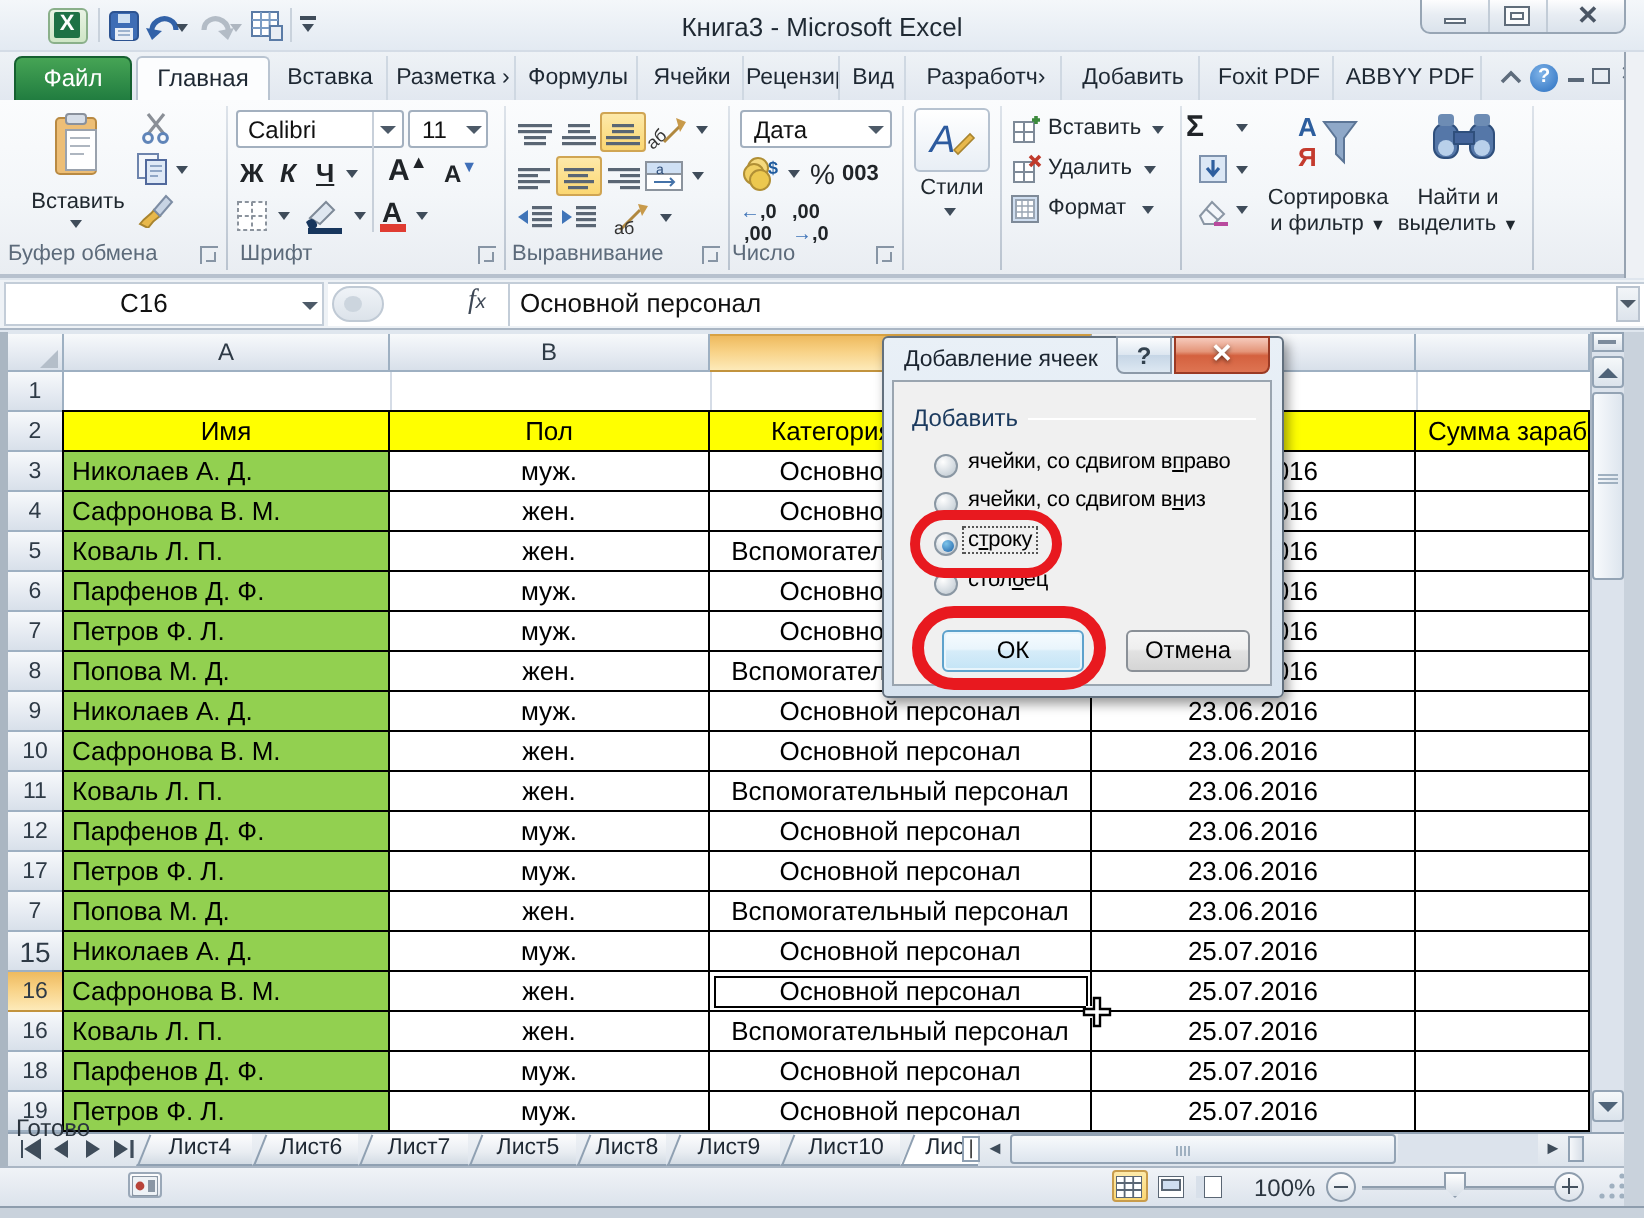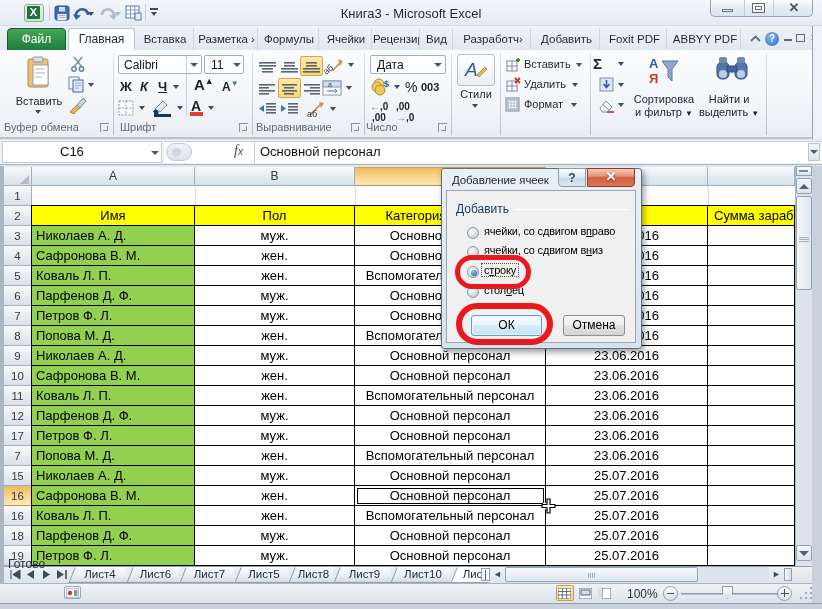--- a/index.html
+++ b/index.html
@@ -323,21 +323,21 @@
     <div class="abs ct" style="left:4px;top:266px;width:28px;height:20px;background:linear-gradient(#f7f9fb,#e6ebf2 55%,#d8e0ea);border-right:1px solid #9eb0c2;border-bottom:1px solid #9eb0c2;font-size:11.5px;color:#2e3a46;line-height:20px;">5</div>
     <div class="abs ct" style="left:4px;top:286px;width:28px;height:20px;background:linear-gradient(#f7f9fb,#e6ebf2 55%,#d8e0ea);border-right:1px solid #9eb0c2;border-bottom:1px solid #9eb0c2;font-size:11.5px;color:#2e3a46;line-height:20px;">6</div>
     <div class="abs ct" style="left:4px;top:306px;width:28px;height:20px;background:linear-gradient(#f7f9fb,#e6ebf2 55%,#d8e0ea);border-right:1px solid #9eb0c2;border-bottom:1px solid #9eb0c2;font-size:11.5px;color:#2e3a46;line-height:20px;">7</div>
     <div class="abs ct" style="left:4px;top:326px;width:28px;height:20px;background:linear-gradient(#f7f9fb,#e6ebf2 55%,#d8e0ea);border-right:1px solid #9eb0c2;border-bottom:1px solid #9eb0c2;font-size:11.5px;color:#2e3a46;line-height:20px;">8</div>
     <div class="abs ct" style="left:4px;top:346px;width:28px;height:20px;background:linear-gradient(#f7f9fb,#e6ebf2 55%,#d8e0ea);border-right:1px solid #9eb0c2;border-bottom:1px solid #9eb0c2;font-size:11.5px;color:#2e3a46;line-height:20px;">9</div>
     <div class="abs ct" style="left:4px;top:366px;width:28px;height:20px;background:linear-gradient(#f7f9fb,#e6ebf2 55%,#d8e0ea);border-right:1px solid #9eb0c2;border-bottom:1px solid #9eb0c2;font-size:11.5px;color:#2e3a46;line-height:20px;">10</div>
     <div class="abs ct" style="left:4px;top:386px;width:28px;height:20px;background:linear-gradient(#f7f9fb,#e6ebf2 55%,#d8e0ea);border-right:1px solid #9eb0c2;border-bottom:1px solid #9eb0c2;font-size:11.5px;color:#2e3a46;line-height:20px;">11</div>
     <div class="abs ct" style="left:4px;top:406px;width:28px;height:20px;background:linear-gradient(#f7f9fb,#e6ebf2 55%,#d8e0ea);border-right:1px solid #9eb0c2;border-bottom:1px solid #9eb0c2;font-size:11.5px;color:#2e3a46;line-height:20px;">12</div>
     <div class="abs ct" style="left:4px;top:426px;width:28px;height:20px;background:linear-gradient(#f7f9fb,#e6ebf2 55%,#d8e0ea);border-right:1px solid #9eb0c2;border-bottom:1px solid #9eb0c2;font-size:11.5px;color:#2e3a46;line-height:20px;">17</div>
     <div class="abs ct" style="left:4px;top:446px;width:28px;height:20px;background:linear-gradient(#f7f9fb,#e6ebf2 55%,#d8e0ea);border-right:1px solid #9eb0c2;border-bottom:1px solid #9eb0c2;font-size:11.5px;color:#2e3a46;line-height:20px;">7</div>
-    <div class="abs ct" style="left:4px;top:466px;width:28px;height:20px;background:linear-gradient(#f7f9fb,#e6ebf2 55%,#d8e0ea);border-right:1px solid #9eb0c2;border-bottom:1px solid #9eb0c2;font-size:11px;color:#2e3a46;line-height:20px;">15</div>
+    <div class="abs ct" style="left:4px;top:466px;width:28px;height:20px;background:linear-gradient(#f7f9fb,#e6ebf2 55%,#d8e0ea);border-right:1px solid #9eb0c2;border-bottom:1px solid #9eb0c2;font-size:14px;color:#2e3a46;line-height:20px;">15</div>
     <div class="abs ct" style="left:4px;top:486px;width:28px;height:20px;background:linear-gradient(#eeba5e,#f8d286 45%,#fdeab9);border-right:1px solid #c2933d;border-bottom:1px solid #c2933d;font-size:11.5px;color:#2e3a46;line-height:20px;">16</div>
     <div class="abs ct" style="left:4px;top:506px;width:28px;height:20px;background:linear-gradient(#f7f9fb,#e6ebf2 55%,#d8e0ea);border-right:1px solid #9eb0c2;border-bottom:1px solid #9eb0c2;font-size:11.5px;color:#2e3a46;line-height:20px;">16</div>
     <div class="abs ct" style="left:4px;top:526px;width:28px;height:20px;background:linear-gradient(#f7f9fb,#e6ebf2 55%,#d8e0ea);border-right:1px solid #9eb0c2;border-bottom:1px solid #9eb0c2;font-size:11.5px;color:#2e3a46;line-height:20px;">18</div>
     <div class="abs ct" style="left:4px;top:546px;width:28px;height:20px;background:linear-gradient(#f7f9fb,#e6ebf2 55%,#d8e0ea);border-right:1px solid #9eb0c2;border-bottom:1px solid #9eb0c2;font-size:11.5px;color:#2e3a46;line-height:20px;">19</div>
     <div class="abs" style="left:32px;top:186px;width:763px;height:380px;background:#fff;"></div>
     <div class="abs" style="left:195px;top:186px;width:1px;height:20px;background:#d5dce6;"></div>
     <div class="abs" style="left:355px;top:186px;width:1px;height:20px;background:#d5dce6;"></div>
     <div class="abs" style="left:546px;top:186px;width:1px;height:20px;background:#d5dce6;"></div>
     <div class="abs" style="left:708px;top:186px;width:1px;height:20px;background:#d5dce6;"></div>
     <div class="abs" style="left:795px;top:186px;width:1px;height:20px;background:#d5dce6;"></div>

